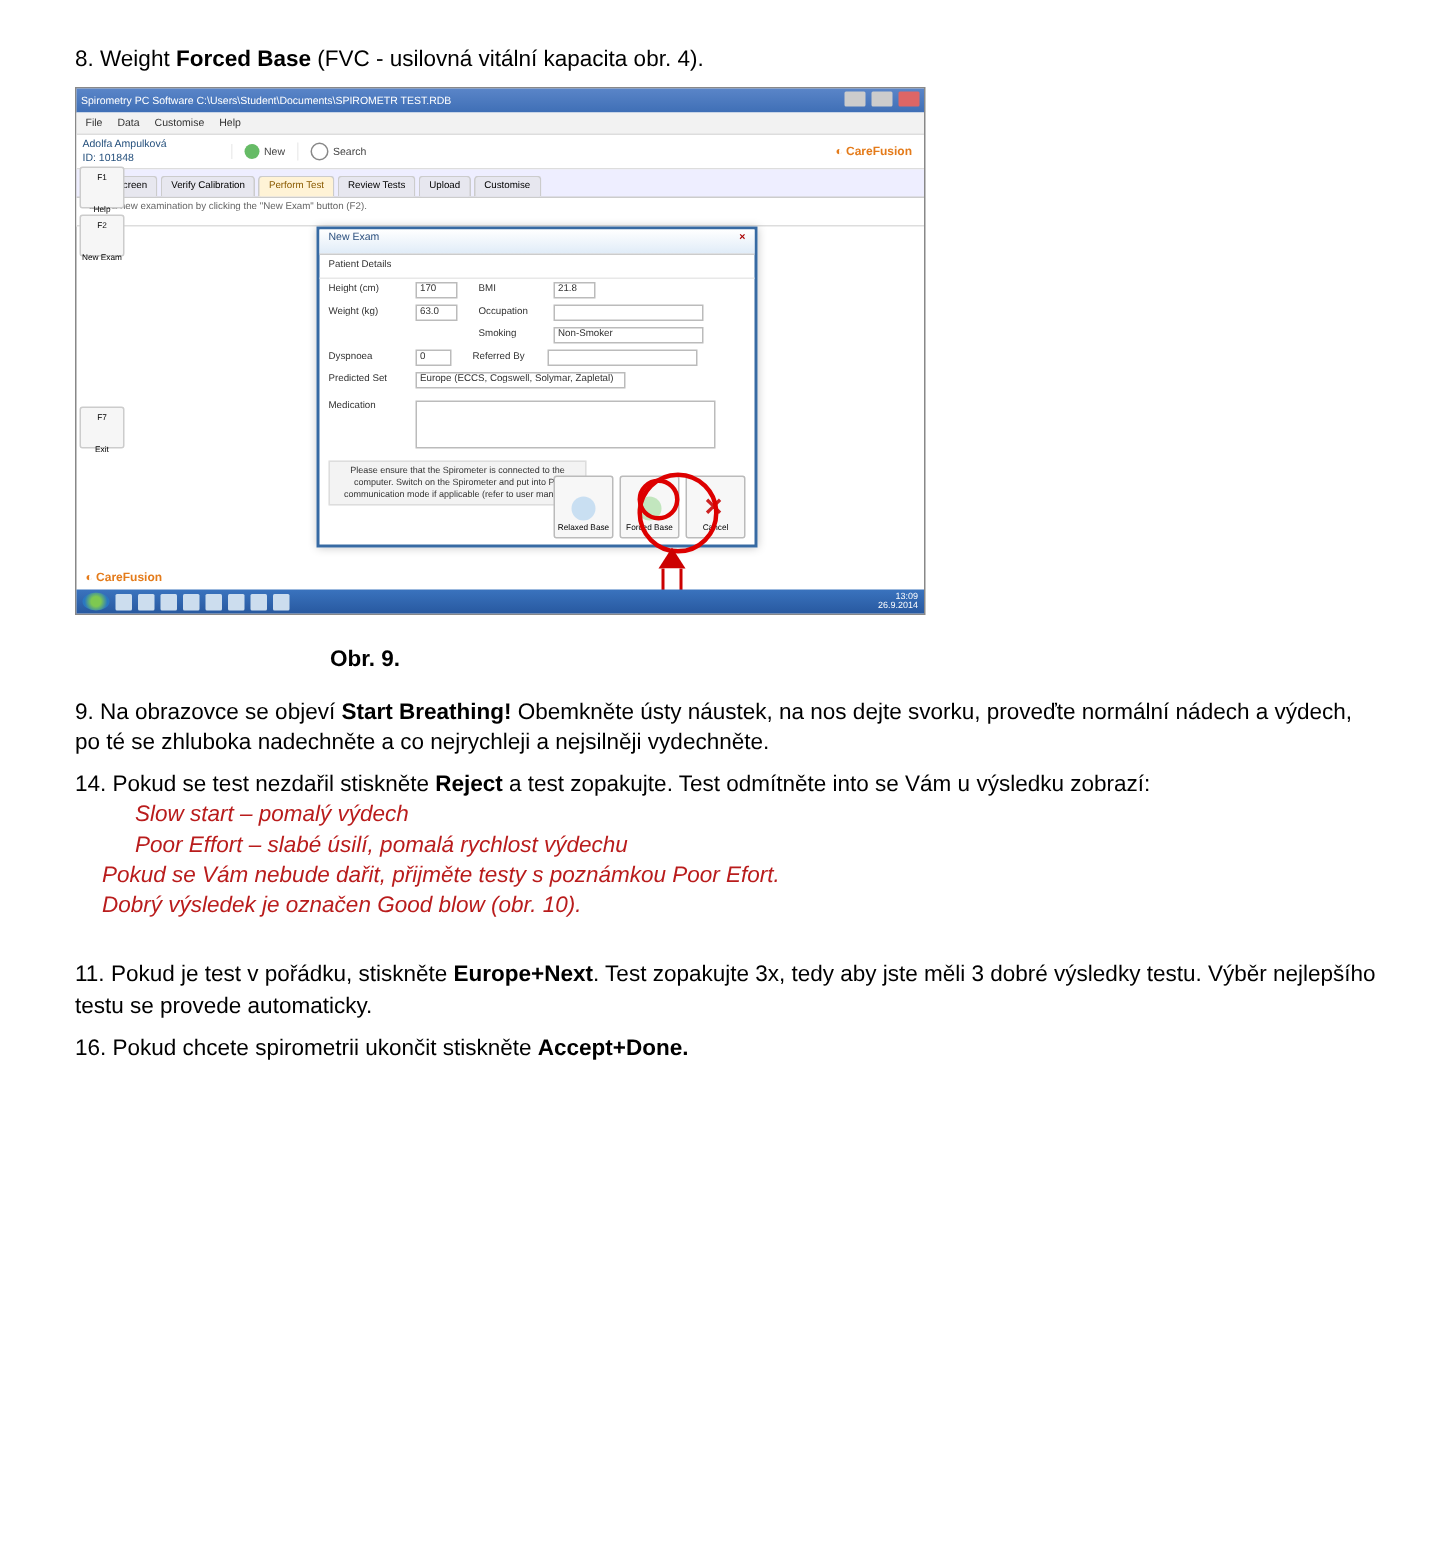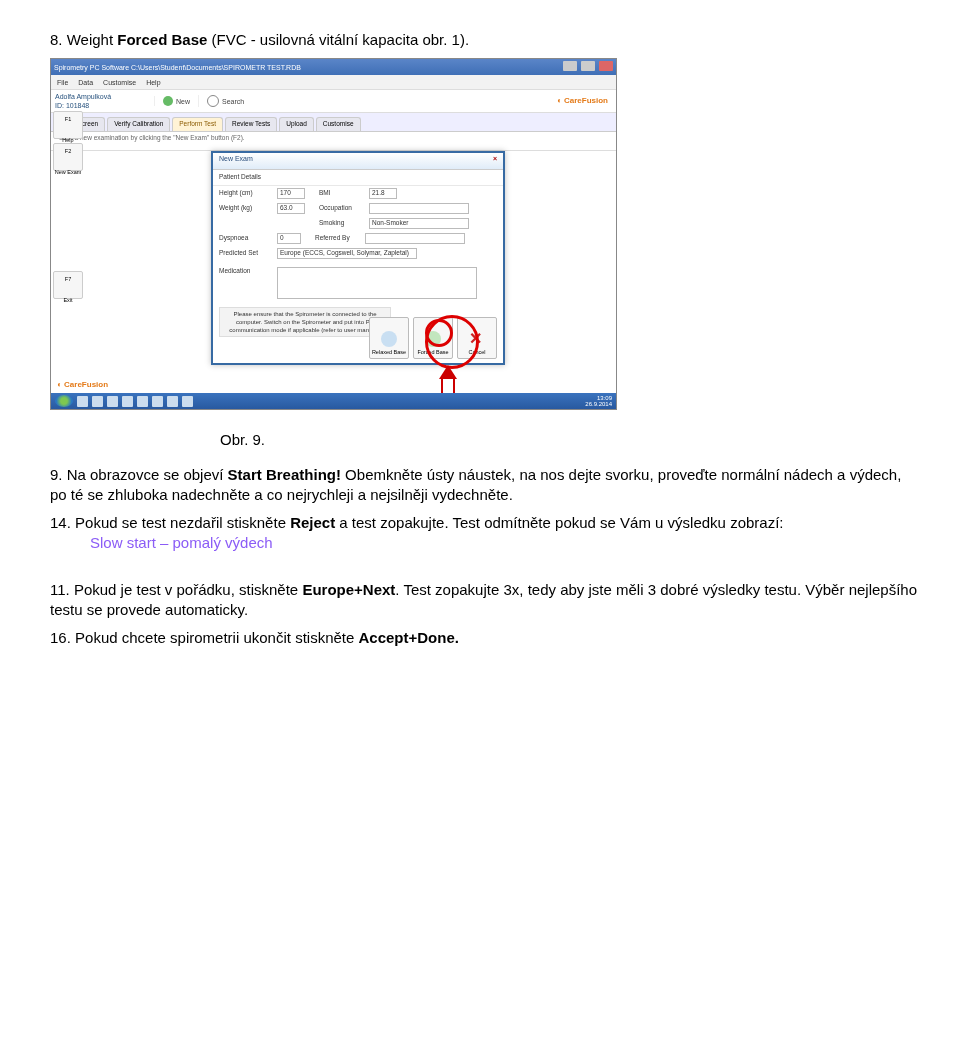--- a/index.html
+++ b/index.html
@@ -9,21 +9,21 @@
     margin: 0;
     padding: 30px 40px 40px 50px;
     width: 960px;
     box-sizing: border-box;
     background: #fff;
     line-height: 1.35;
   }
   .step { margin-bottom: 8px; }
   .step-num { display:inline; }
   .bold { font-weight: bold; }
-  .caption { margin: 20px 0 14px 170px; }
+  .caption { margin: 20px 0 14px 170px; font-weight: bold; }
   .screenshot {
     width: 565px;
     height: 350px;
     border: 1px solid #888;
     position: relative;
     margin: 8px 0 0 0;
     font-family: Tahoma, Arial, sans-serif;
   }
   
   .titlebar {
@@ -162,28 +162,28 @@
     width:18px; height:12px; background:radial-gradient(circle,#7ec850 30%,#2a78c1 70%);
     border-radius:50%;
   }
   .taskbar .tb-icons { display:flex; gap:4px; }
   .taskbar .tb-icons span {
     width:11px; height:11px; background:#cde; border-radius:1px;
   }
   .taskbar .clock { color:#fff; font-size:6px; text-align:right; line-height:1.1; }
   .section-9 { margin-top: 7px; }
   .indent-block { padding-left: 40px; }
-  .red-italic { color:#8b5cf6; }
+  .red-italic { color:#b91c1c; font-style:italic; }
 </style>
 </head>
 <body>
 
 <div class="step">
   <span class="step-num">8.</span>
-  <span>Weight </span><span class="bold">Forced Base</span><span> (FVC - usilovná vitální kapacita obr. 1).</span>
+  <span>Weight </span><span class="bold">Forced Base</span><span> (FVC - usilovná vitální kapacita obr. 4).</span>
 </div>
 
 <div class="screenshot">
   <div class="titlebar">
     <span>Spirometry PC Software   C:\Users\Student\Documents\SPIROMETR TEST.RDB</span>
     <span class="winbtns">
       <span class="min"></span>
       <span class="max"></span>
       <span></span>
     </span>
@@ -343,23 +343,28 @@
 
 <div class="caption">Obr. 9.</div>
 
 <div class="step section-9">
   <span class="step-num">9.</span>
   <span>Na obrazovce se objeví </span><span class="bold">Start Breathing!</span><span> Obemkněte ústy náustek, na nos dejte svorku, proveďte normální nádech a výdech, po té se zhluboka  nadechněte a co nejrychleji a nejsilněji vydechněte.</span>
 </div>
 
 <div class="step">
   <span class="step-num">14.</span>
-  <span>Pokud se test nezdařil stiskněte  </span><span class="bold">Reject</span><span> a test zopakujte. Test odmítněte pokud se Vám u výsledku zobrazí:</span>
+  <span>Pokud se test nezdařil stiskněte  </span><span class="bold">Reject</span><span> a test zopakujte. Test odmítněte into se Vám u výsledku zobrazí:</span>
   <div class="indent-block">
     <div class="red-italic">Slow start – pomalý výdech</div>
+    <div class="red-italic">Poor Effort – slabé úsilí, pomalá rychlost výdechu</div>
+  </div>
+  <div style="padding-left:18px;">
+    <div class="red-italic">Pokud se Vám nebude dařit, přijměte testy s poznámkou Poor Efort.</div>
+    <div class="red-italic">Dobrý výsledek je označen Good blow (obr. 10).</div>
   </div>
 </div>
 
 <div style="height:18px;"></div>
 
 <div class="step">
   <span class="step-num">11.</span>
   <span>Pokud je test v pořádku, stiskněte </span><span class="bold">Europe+Next</span><span>. Test zopakujte 3x, tedy aby  jste měli 3 dobré výsledky testu.  Výběr nejlepšího testu se provede automaticky.</span>
 </div>
 

